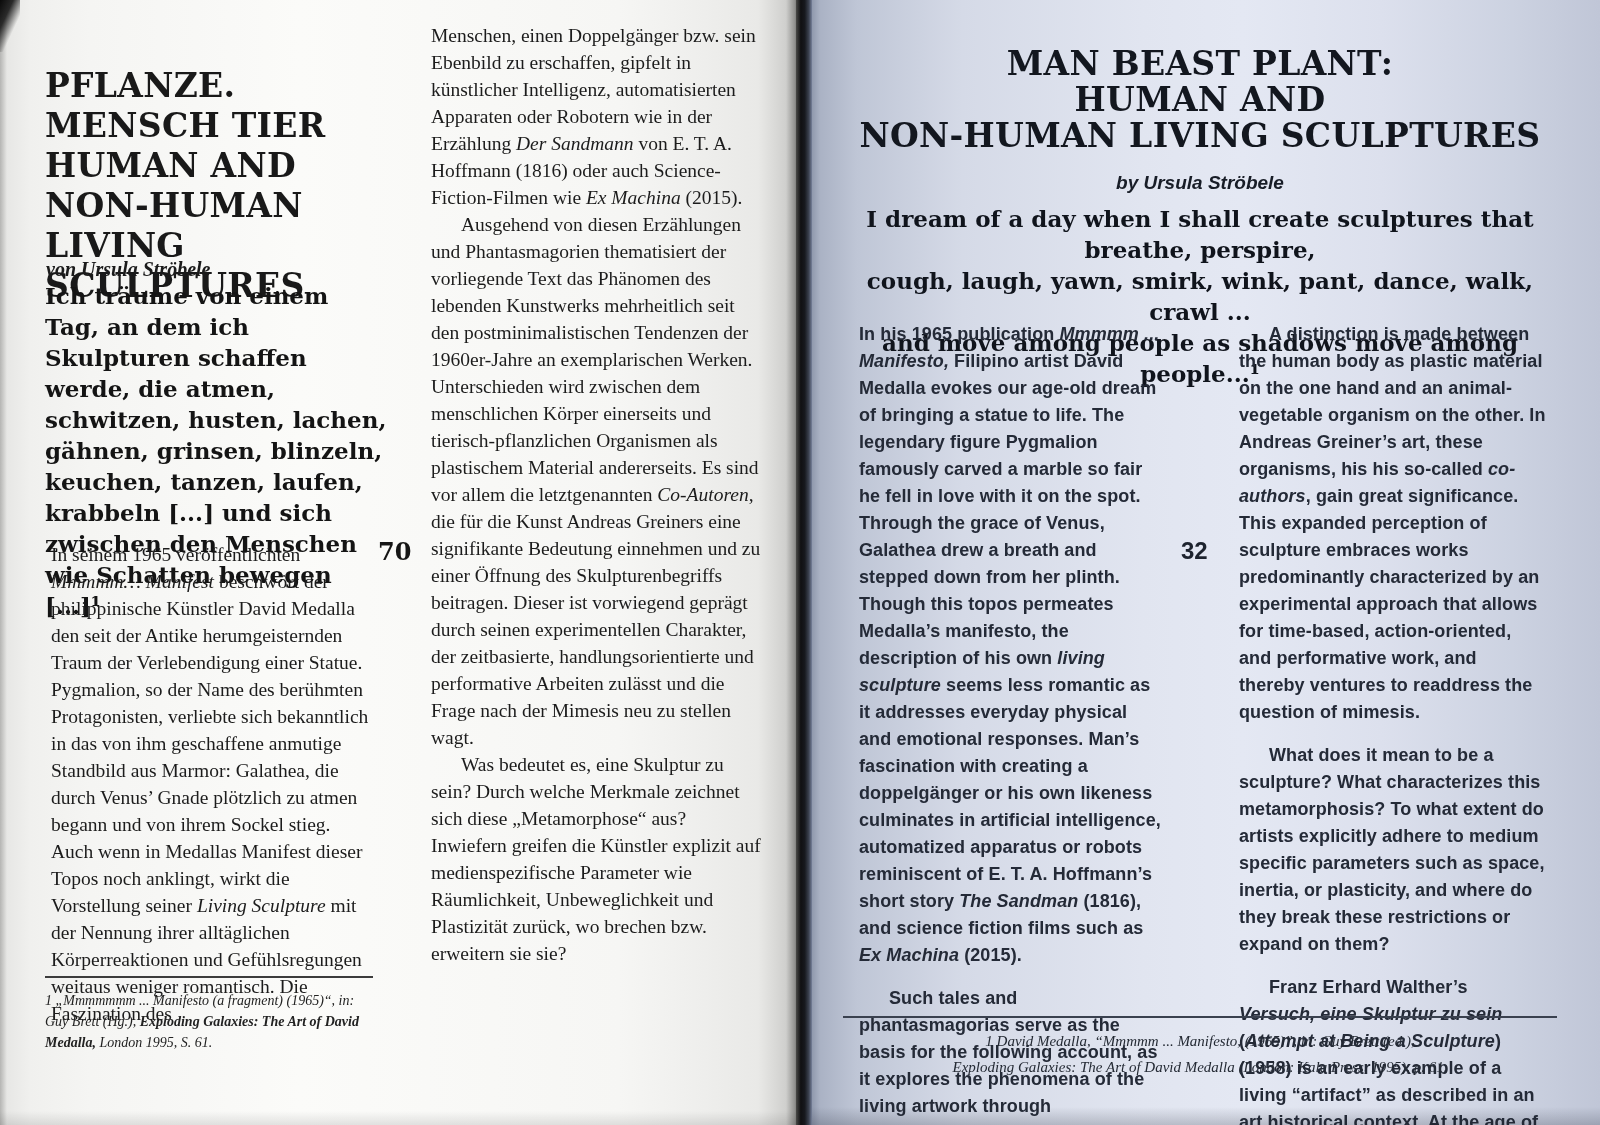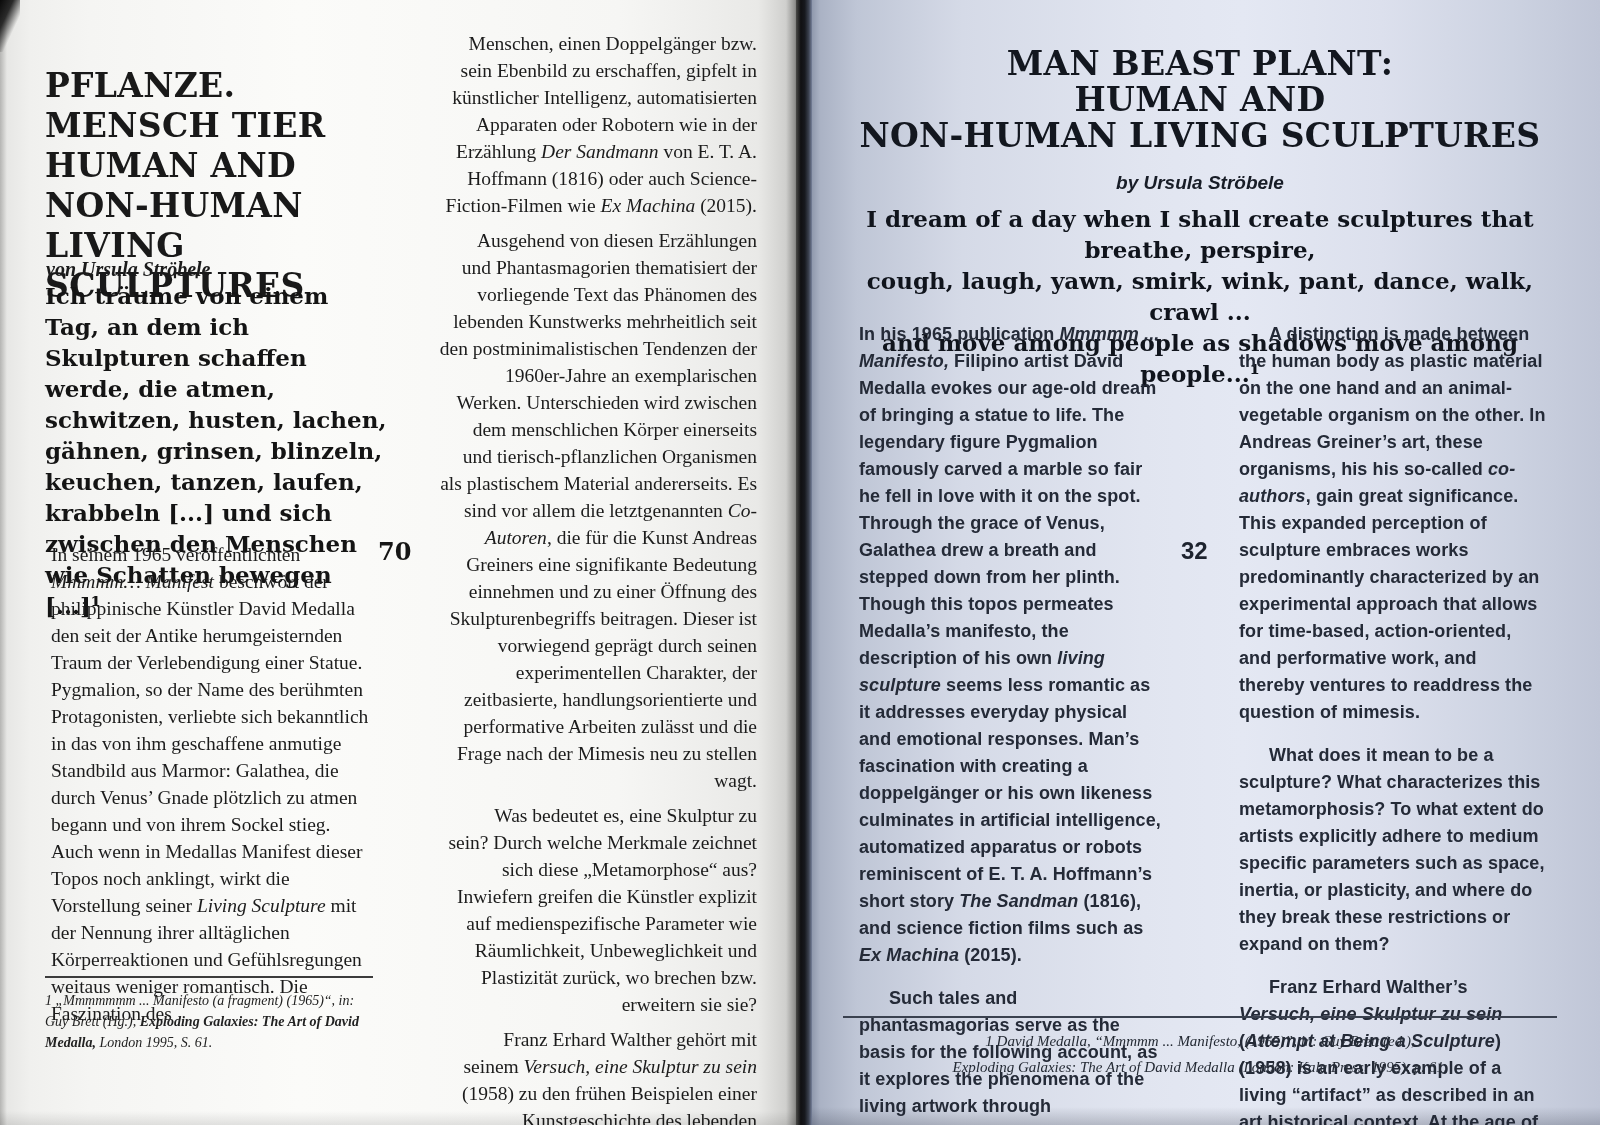--- a/index.html
+++ b/index.html
@@ -44,21 +44,21 @@
     font-size:33px;line-height:40px;letter-spacing:.3px;color:#191919;}
   .l-byline{position:absolute;left:46px;top:258px;
     font-family:"Liberation Serif",serif;font-style:italic;font-weight:700;
     font-size:20px;color:#1b1b1b;}
   .l-lede{position:absolute;left:45px;top:280px;width:344px;
     font-size:23px;line-height:31px;color:#141414;}
 
   .serif-body{font-family:"Liberation Serif",serif;font-size:19.5px;line-height:27px;color:#1c1c1c;}
   .l-col1-body{position:absolute;left:45px;top:535px;width:332px;}
   .l-col2{position:absolute;left:431px;top:22px;width:334px;}
-  .l-col2 p{margin:8px;text-align:right;}
+  .l-col2 p{margin:0;}
   .l-col2 p + p{text-indent:30px;}
   .l-col1-body p{margin:6px;}
 
   .l-rule{position:absolute;left:45px;top:976px;width:328px;height:2px;background:#3c3c3c;}
   .l-footnote{position:absolute;left:45px;top:990px;width:332px;
     font-family:"Liberation Serif",serif;font-style:italic;
     font-size:14px;line-height:21px;color:#222;}
 
   .pagenum-left{position:absolute;left:378px;top:537px;
     font-family:"DejaVu Serif",serif;font-weight:700;font-size:24px;color:#151515;}
@@ -108,21 +108,20 @@
       <p><span>In seinem 1965 veröffentlichten </span><span style="font-style: italic;">Mmmmm… Manifest</span><span> beschwört der philippinische Künstler David Medalla den seit der Antike herumgeisternden Traum der Verlebendigung einer Statue. Pygmalion, so der Name des berühmten Protagonisten, verliebte sich bekanntlich in das von ihm geschaffene anmutige Standbild aus Marmor: Galathea, die durch Venus’ Gnade plötzlich zu atmen begann und von ihrem Sockel stieg. Auch wenn in Medallas Manifest dieser Topos noch anklingt, wirkt die Vorstellung seiner </span><span style="font-style: italic;">Living Sculpture</span><span> mit der Nennung ihrer alltäglichen Körperreaktionen und Gefühlsregungen weitaus weniger romantisch. Die Faszination des</span></p>
     </div>
 
     <div class="l-rule"></div>
     <div class="l-footnote"><span>1   „Mmmmmmm ... Manifesto (a fragment) (1965)“, in: Guy Brett (Hg.), </span><span style="font-weight: 700;">Exploding Galaxies: The Art of David Medalla,</span><span> London 1995, S. 61.</span></div>
 
     <div class="l-col2 serif-body">
       <p><span>Menschen, einen Doppelgänger bzw. sein Ebenbild zu erschaffen, gipfelt in künstlicher Intelligenz, automatisierten Apparaten oder Robotern wie in der Erzählung </span><span style="font-style: italic;">Der Sandmann</span><span> von E. T. A. Hoffmann (1816) oder auch Science-Fiction-Filmen wie </span><span style="font-style: italic;">Ex Machina</span><span> (2015).</span></p>
       <p><span>Ausgehend von diesen Erzählungen und Phantasmagorien thematisiert der vorliegende Text das Phänomen des lebenden Kunstwerks mehrheitlich seit den postminimalistischen Tendenzen der 1960er-Jahre an exemplarischen Werken. Unterschieden wird zwischen dem menschlichen Körper einerseits und tierisch-pflanzlichen Organismen als plastischem Material andererseits. Es sind vor allem die letztgenannten </span><span style="font-style: italic;">Co-Autoren</span><span>, die für die Kunst Andreas Greiners eine signifikante Bedeutung einnehmen und zu einer Öffnung des Skulpturenbegriffs beitragen. Dieser ist vorwiegend geprägt durch seinen experimentellen Charakter, der zeitbasierte, handlungsorientierte und performative Arbeiten zulässt und die Frage nach der Mimesis neu zu stellen wagt.</span></p>
       <p><span>Was bedeutet es, eine Skulptur zu sein? Durch welche Merkmale zeichnet sich diese „Metamorphose“ aus? Inwiefern greifen die Künstler explizit auf medienspezifische Parameter wie Räumlichkeit, Unbeweglichkeit und Plastizität zurück, wo brechen bzw. erweitern sie sie?</span></p>
-      <p><span>Franz Erhard Walther gehört mit seinem </span><span style="font-style: italic;">Versuch, eine Skulptur zu sein</span><span> (1958) zu den frühen Beispielen einer Kunstgeschichte des lebenden „Artefakts“. Mit 19</span></p>
     </div>
 
     <div class="pagenum-left">70</div>
   </div>
 
   <div class="spine"></div>
 
   <div class="page-right">
 
     <div class="r-head">

